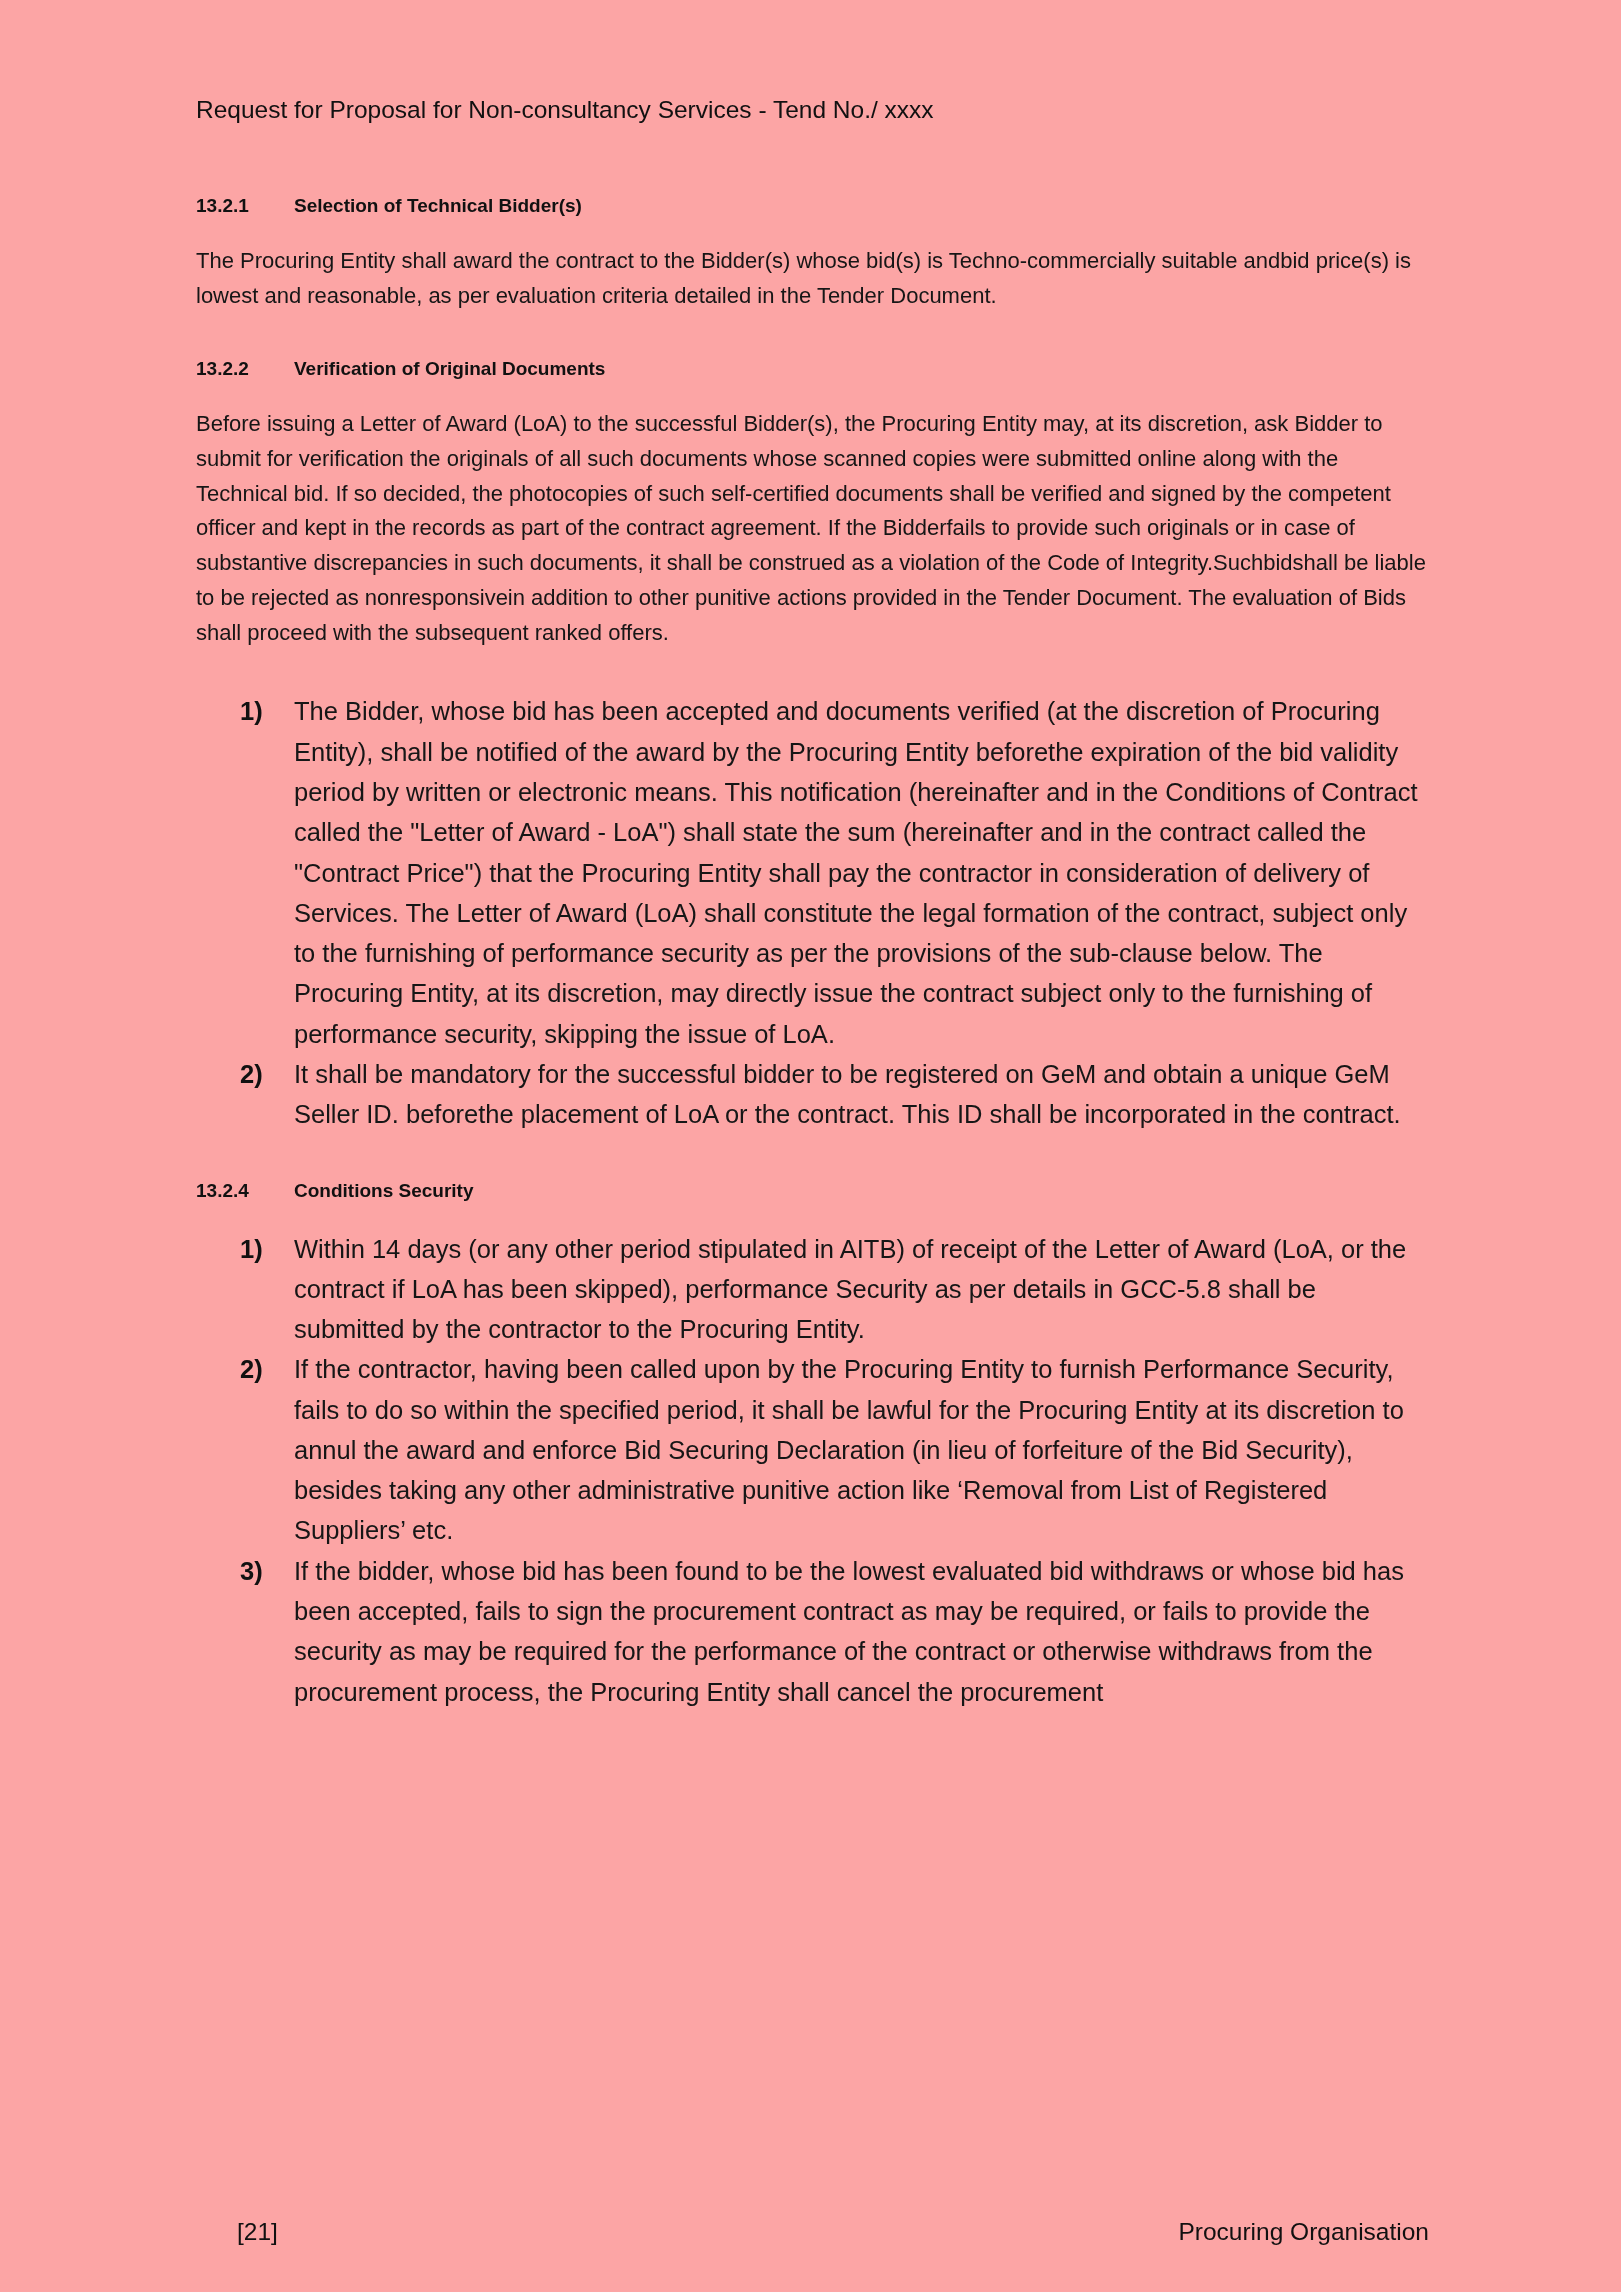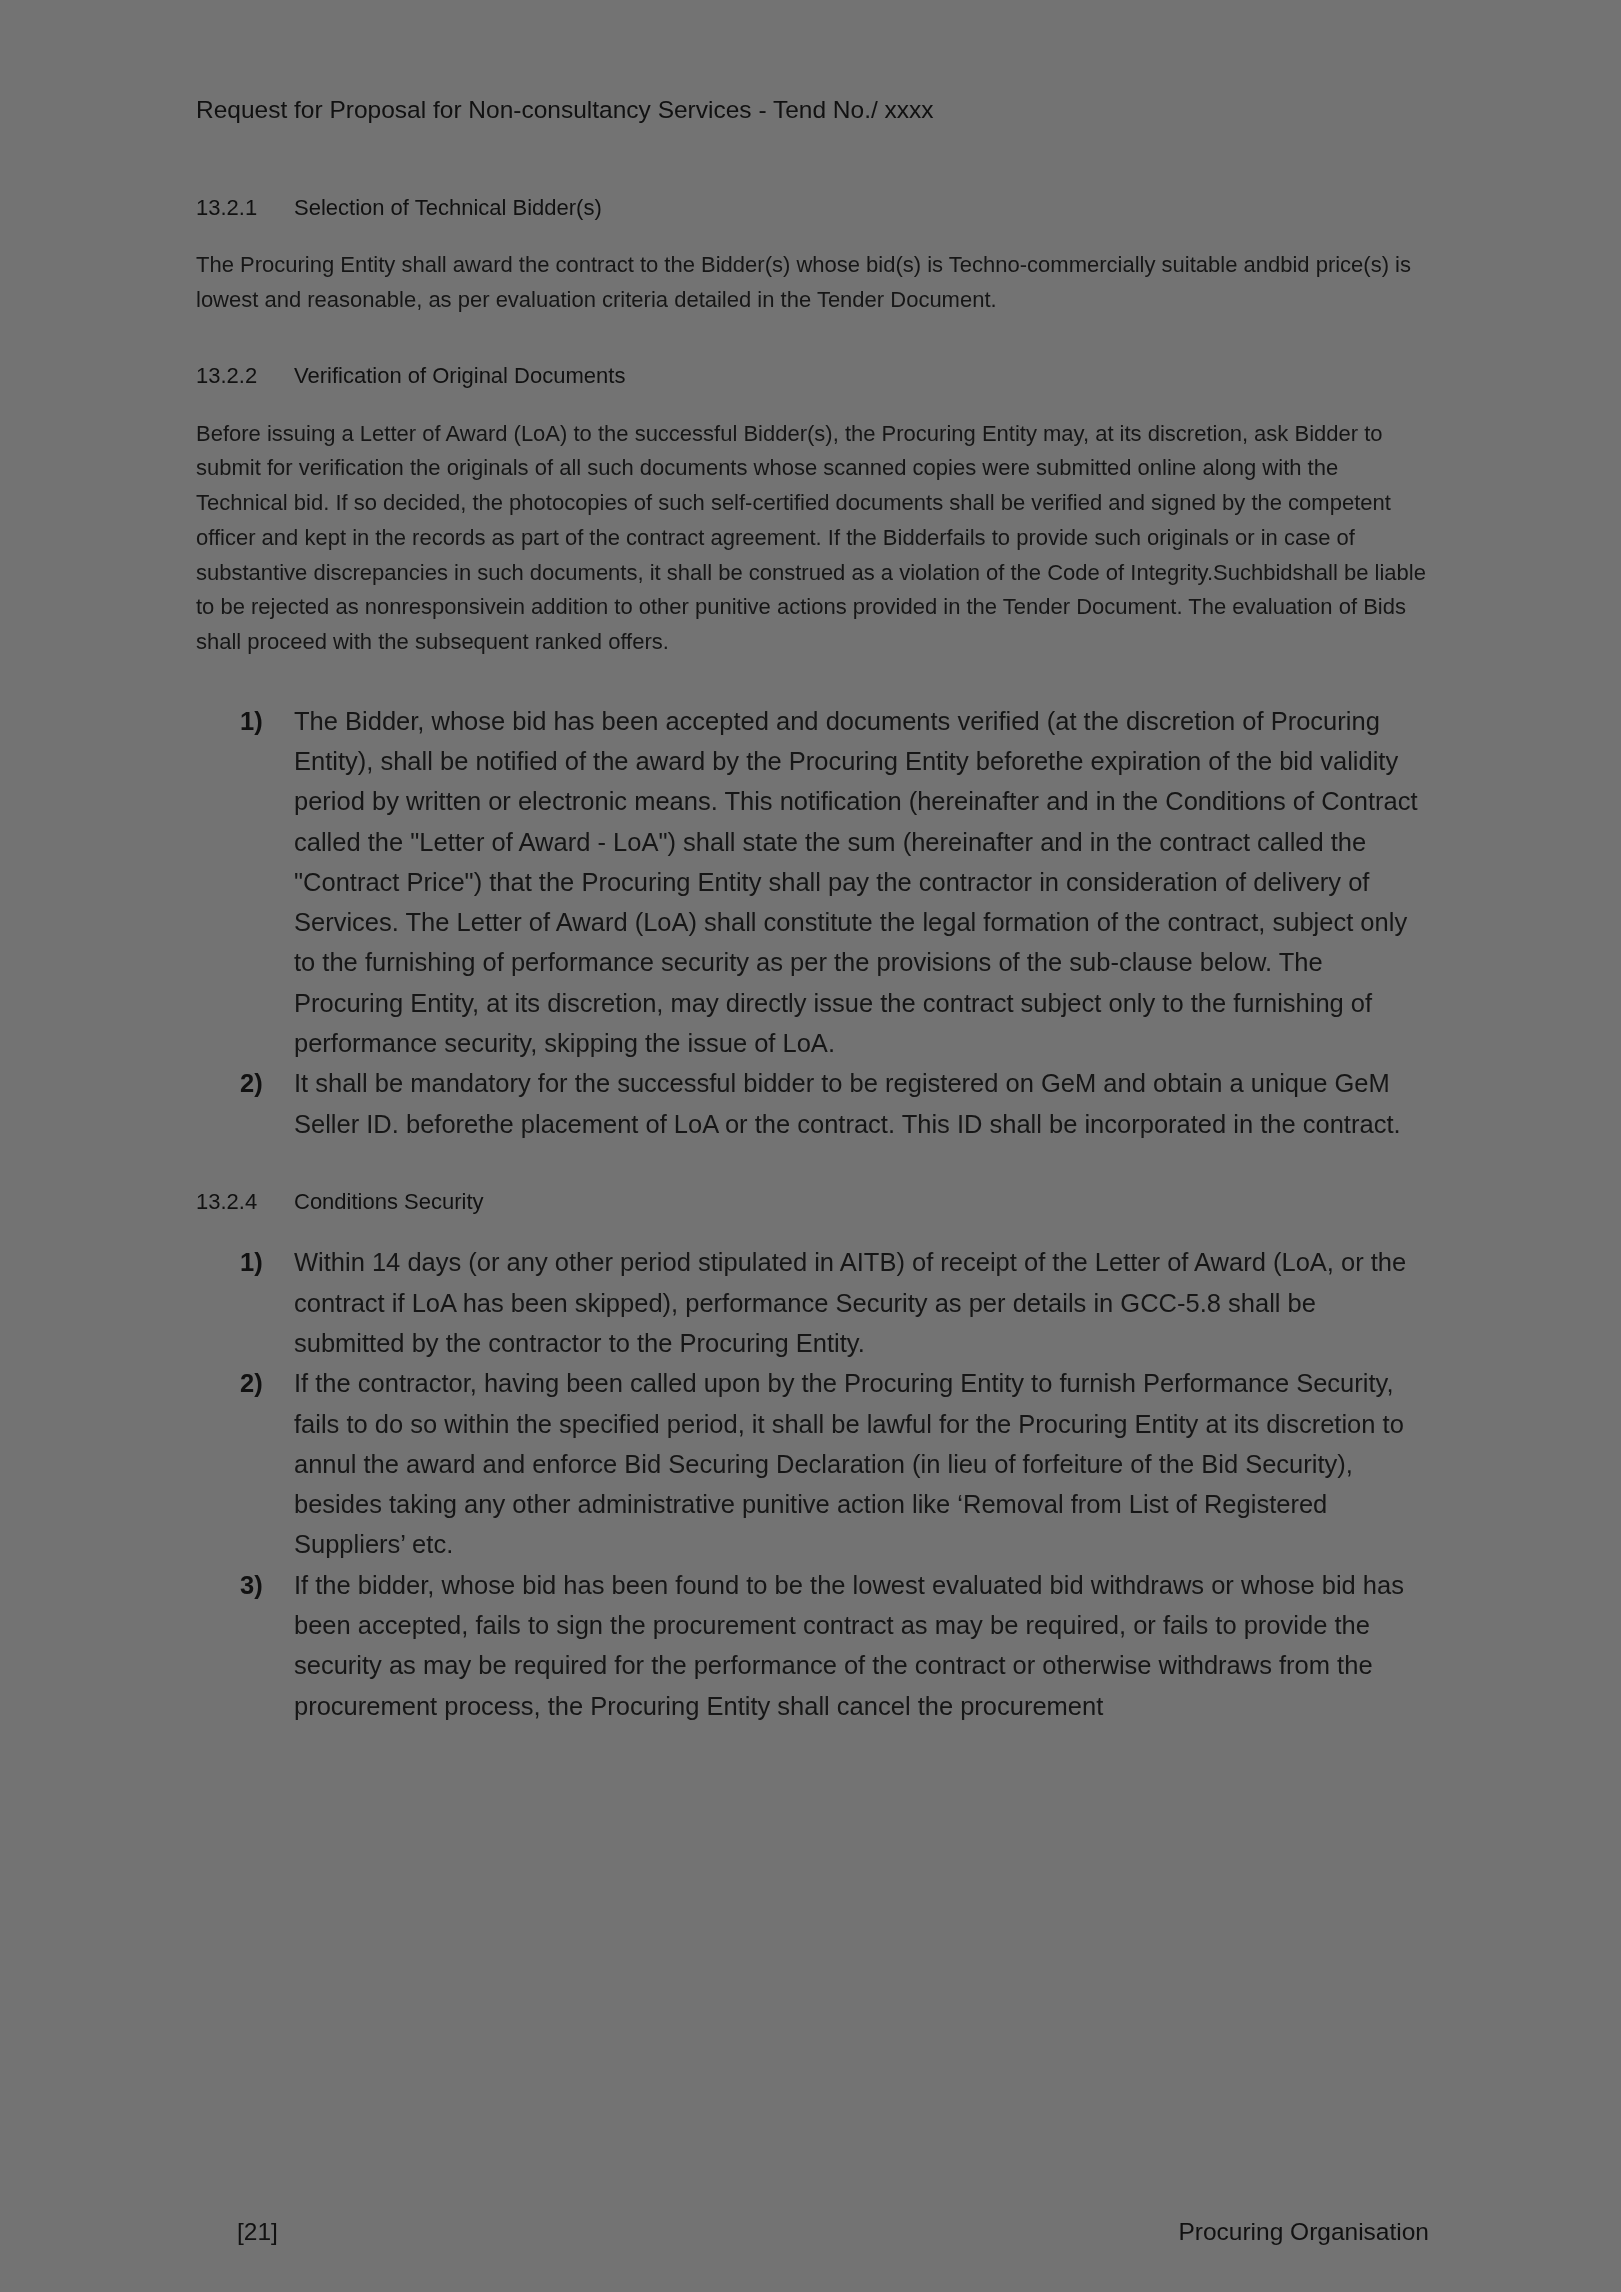--- a/index.html
+++ b/index.html
@@ -6,41 +6,41 @@
   html, body { background: #ffffff; }
   body {
     width: 1621px;
     height: 2293px;
     font-family: "Liberation Sans", "DejaVu Sans", sans-serif;
     color: #161616;
   }
   .page {
     width: 1621px;
     height: 2293px;
-    background: #737373;
+    background: #fca5a5;
     padding: 94px 192px 47px 196px;
     display: flex;
     flex-direction: column;
     overflow: hidden;
   }
   .doc-header {
     font-size: 24.5px;
     line-height: 1.3;
     margin-bottom: 65px;
     color: #111111;
   }
   .content {
     flex: 0 0 auto;
   }
   .section { margin-bottom: 41px; }
   .section:last-child { margin-bottom: 12px; }
   .section-heading {
     display: flex;
-    font-weight: normal;
-    font-size: 22px;
+    font-weight: bold;
+    font-size: 19px;
     line-height: 1.55;
     margin-bottom: 23.5px;
     color: #111111;
   }
   .h-num {
     width: 98px;
     flex-shrink: 0;
   }
   .h-title { flex: 1; }
   .para {

